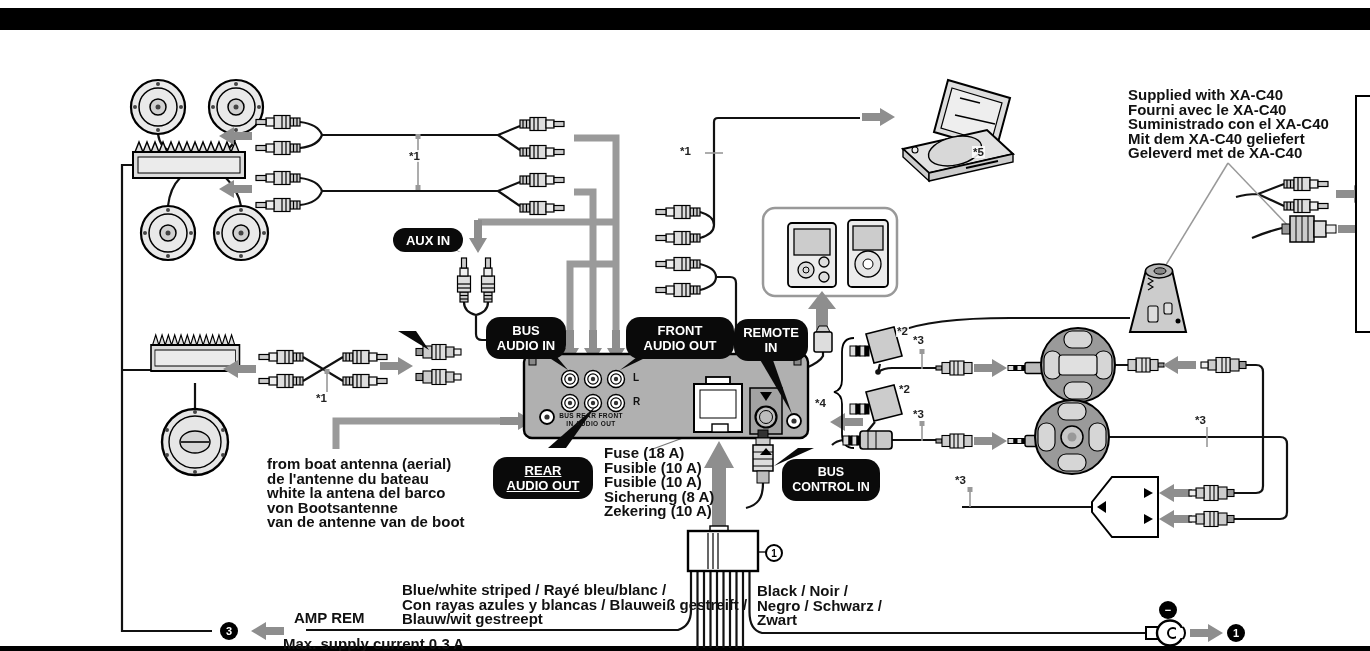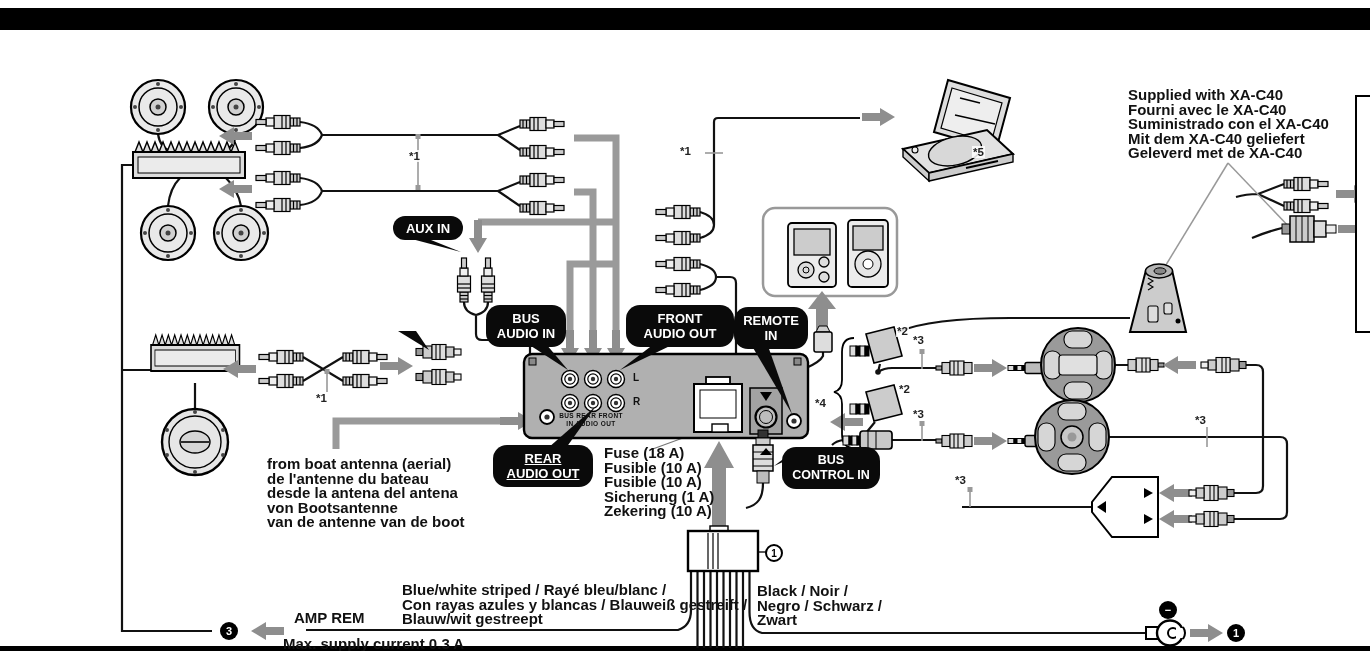--- a/index.html
+++ b/index.html
@@ -4,21 +4,21 @@
 <style>
   html,body{margin:0;padding:0;background:#fff;}
   #stage{position:relative;width:1370px;height:651px;background:#fff;overflow:hidden;
          font-family:"Liberation Sans","DejaVu Sans",sans-serif;}
   .rule{position:absolute;left:0;width:1370px;background:#000;}
   svg{position:absolute;left:0;top:0;}
   .txt{position:absolute;font-weight:bold;color:#111;}
   .note{font-size:15px;line-height:14.5px;white-space:pre;}
   .bubble{position:absolute;background:#0a0a0a;color:#fff;border-radius:14px;
           display:flex;flex-direction:column;align-items:center;justify-content:center;
-          font-weight:bold;font-size:13px;line-height:15px;z-index:3;}
+          font-weight:bold;font-size:13px;line-height:15px;z-index:3;margin-top:12px;}
   .ast{position:absolute;font-weight:bold;font-size:11.5px;color:#222;z-index:3;background:rgba(255,255,255,.85);padding:0 1px;}
   .badge{position:absolute;width:18px;height:18px;border-radius:50%;background:#000;color:#fff;
          font-size:11px;font-weight:bold;display:flex;align-items:center;justify-content:center;z-index:3;}
   .badge.outline{background:#fff;color:#000;border:2px solid #000;width:14px;height:14px;font-size:10px;}
   .tiny{font-size:6.5px;letter-spacing:.4px;text-align:center;}
 </style>
 </head>
 <body>
 
 <div id="stage">
@@ -432,23 +432,23 @@
       <span>REAR</span>
       <span>AUDIO OUT</span>
     </div>
   <div class="bubble" style="left:782px;top:447px;width:98px;height:42px;font-size:12.5px;">
       <span>BUS</span>
       <span>CONTROL IN</span>
     </div>
 
   <div class="txt note" style="left:1128px;top:88px;"><span>Supplied with XA-C40</span><br><span>Fourni avec le XA-C40</span><br><span>Suministrado con el XA-C40</span><br><span>Mit dem XA-C40 geliefert</span><br><span>Geleverd met de XA-C40</span></div>
 
-  <div class="txt note" style="left:267px;top:447px;margin-top:10px;"><span>from boat antenna (aerial)</span><br><span>de l'antenne du bateau</span><br><span>desde la antena del antena</span><br><span>von Bootsantenne</span><br><span>van de antenne van de boot</span></div>
-
-  <div class="txt note" style="left:604px;top:446px;"><span>Fuse (18 A)</span><br><span>Fusible (10 A)</span><br><span>Fusible (10 A)</span><br><span>Sicherung (1 A)</span><br><span>Zekering (10 A)</span></div>
+  <div class="txt note" style="left:267px;top:447px;margin-top:10px;"><span>from boat antenna (aerial)</span><br><span>de l'antenne du bateau</span><br><span>white la antena del barco</span><br><span>von Bootsantenne</span><br><span>van de antenne van de boot</span></div>
+
+  <div class="txt note" style="left:604px;top:446px;"><span>Fuse (18 A)</span><br><span>Fusible (10 A)</span><br><span>Fusible (10 A)</span><br><span>Sicherung (8 A)</span><br><span>Zekering (10 A)</span></div>
 
   <div class="txt note" style="left:402px;top:583px;"><span>Blue/white striped / Rayé bleu/blanc /</span><br><span>Con rayas azules y blancas / Blauweiß gestreift /</span><br><span>Blauw/wit gestreept</span></div>
 
   <div class="txt note" style="left:757px;top:584px;"><span>Black / Noir /</span><br><span>Negro / Schwarz /</span><br><span>Zwart</span></div>
 
   <div class="txt note" style="left:294px;top:611px;">AMP REM</div>
   <div class="txt note" style="left:283px;top:637px;">Max. supply current 0.3 A</div>
 
   <div class="txt" style="left:633px;top:372px;font-size:10px;">L</div>
   <div class="txt" style="left:633px;top:396px;font-size:10px;">R</div>

